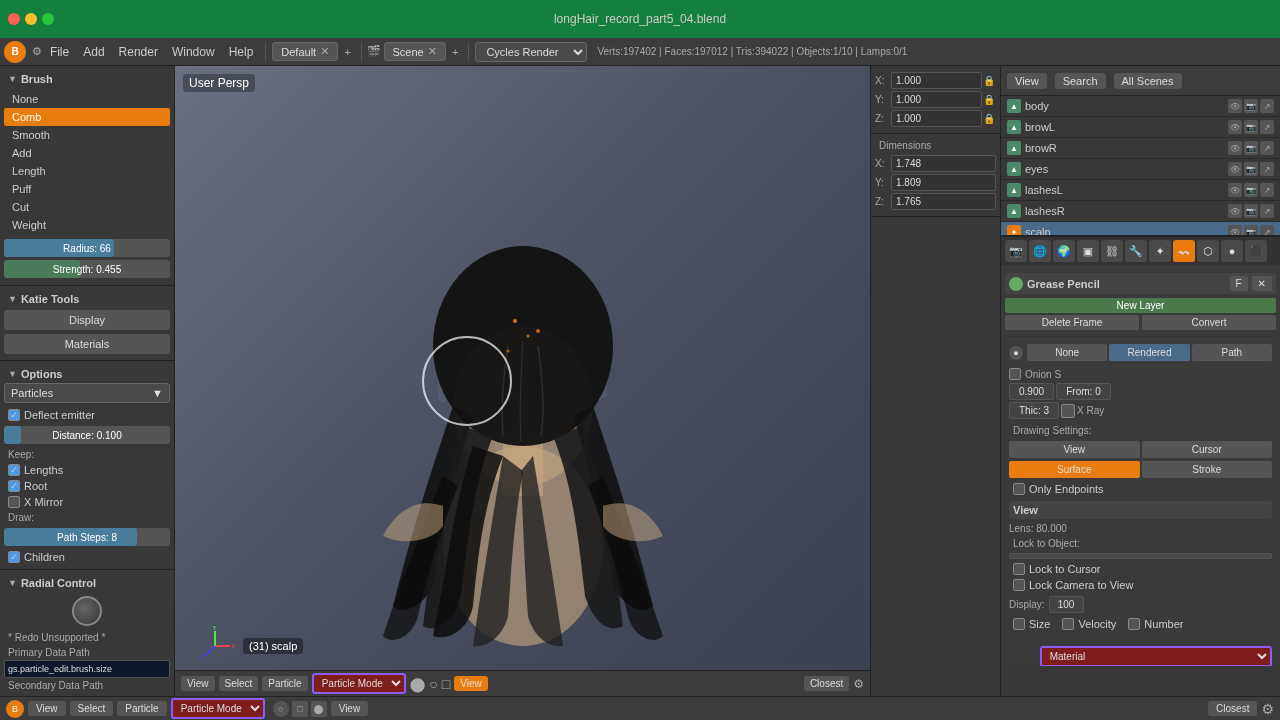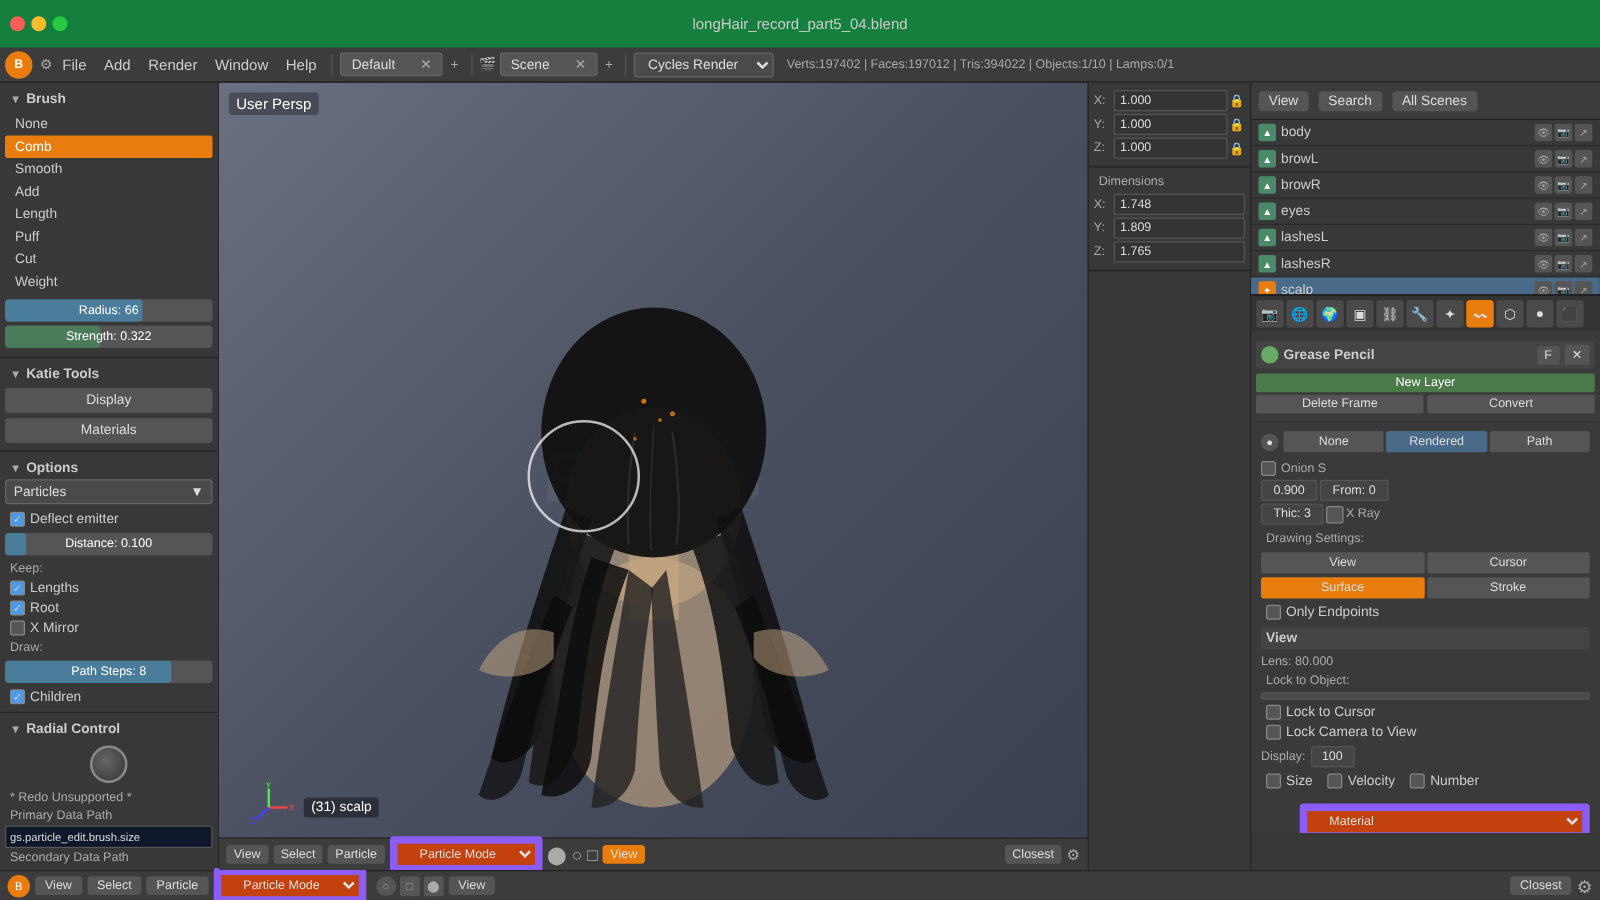--- a/index.html
+++ b/index.html
@@ -76,21 +76,21 @@
       border-radius: 3px;
       font-size: 11px;
     }
     .scene-tab {
       background: #555;
       border: 1px solid #666;
       color: #ddd;
       padding: 2px 8px;
       border-radius: 3px;
       font-size: 11px;
-      display: flex; align-items: center; gap: 20px;
+      display: flex; align-items: center; gap: 4px;
     }
     .stats-bar {
       margin-left: auto;
       font-size: 10px;
       color: #aaa;
     }
 
     
     #main {
       flex: 1;
@@ -280,24 +280,24 @@
       background: #555;
       border: none;
       color: #ddd;
       padding: 2px 6px;
       border-radius: 3px;
       cursor: pointer;
       font-size: 10px;
     }
     .vp-btn.active { background: #e87d0d; }
     .mode-select {
-      background: #c2410c;
-      border: 6px solid #8b5cf6;
+      background: #7f1d1d;
+      border: 2px solid #8b5cf6;
       color: #ddd;
-      padding: 2px 14px;
+      padding: 2px 4px;
       border-radius: 3px;
       font-size: 10px;
     }
     .brush-cursor {
       position: absolute;
       width: 90px; height: 90px;
       border: 2px solid rgba(255,255,255,0.7);
       border-radius: 50%;
       pointer-events: none;
       top: 50%; left: 42%;
@@ -572,21 +572,21 @@
         <div class="brush-item">Puff</div>
         <div class="brush-item">Cut</div>
         <div class="brush-item">Weight</div>
       </div>
       <div class="prop-slider" style="margin:3px 0;">
         <div class="prop-slider-fill" style="width:66%;"></div>
         <span class="prop-slider-label">Radius: 66</span>
       </div>
       <div class="prop-slider" style="margin:3px 0;">
         <div class="prop-slider-fill" style="width:45.5%;background:#4a7c5c;"></div>
-        <span class="prop-slider-label">Strength: 0.322</span>
+        <span class="prop-slider-label">Strength: 0.455</span>
       </div>
     </div>
 
     <div class="panel-section">
       <div class="panel-header">
         <span>Katie Tools</span>
       </div>
       <button class="full-btn">Display</button>
       <button class="full-btn">Materials</button>
     </div>

